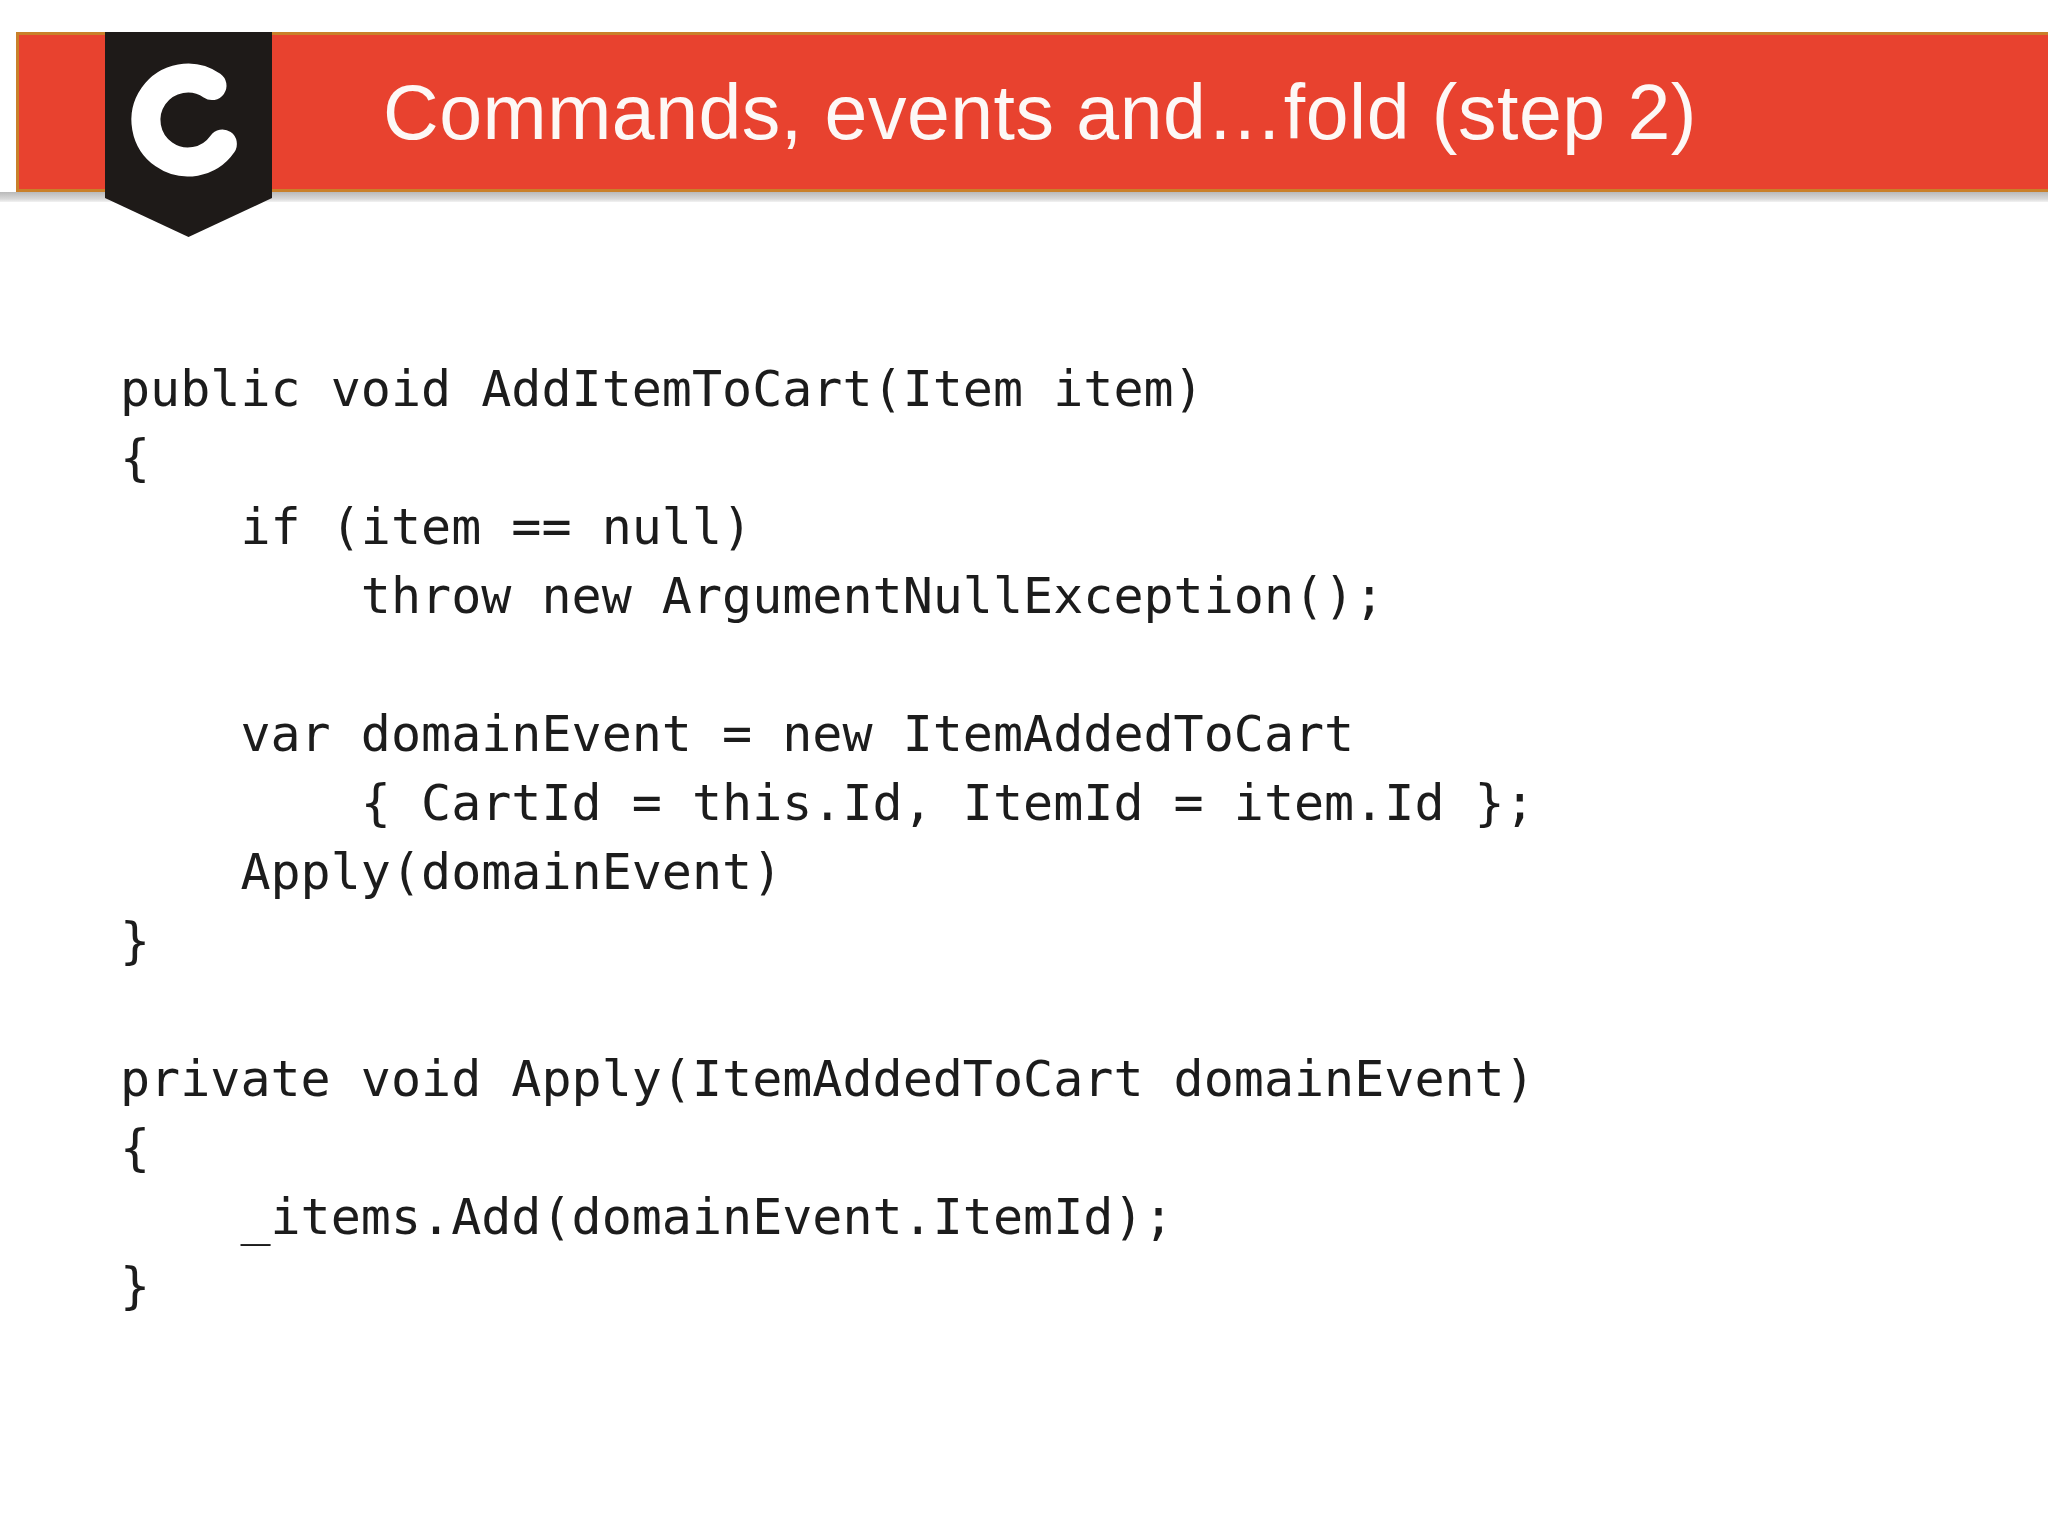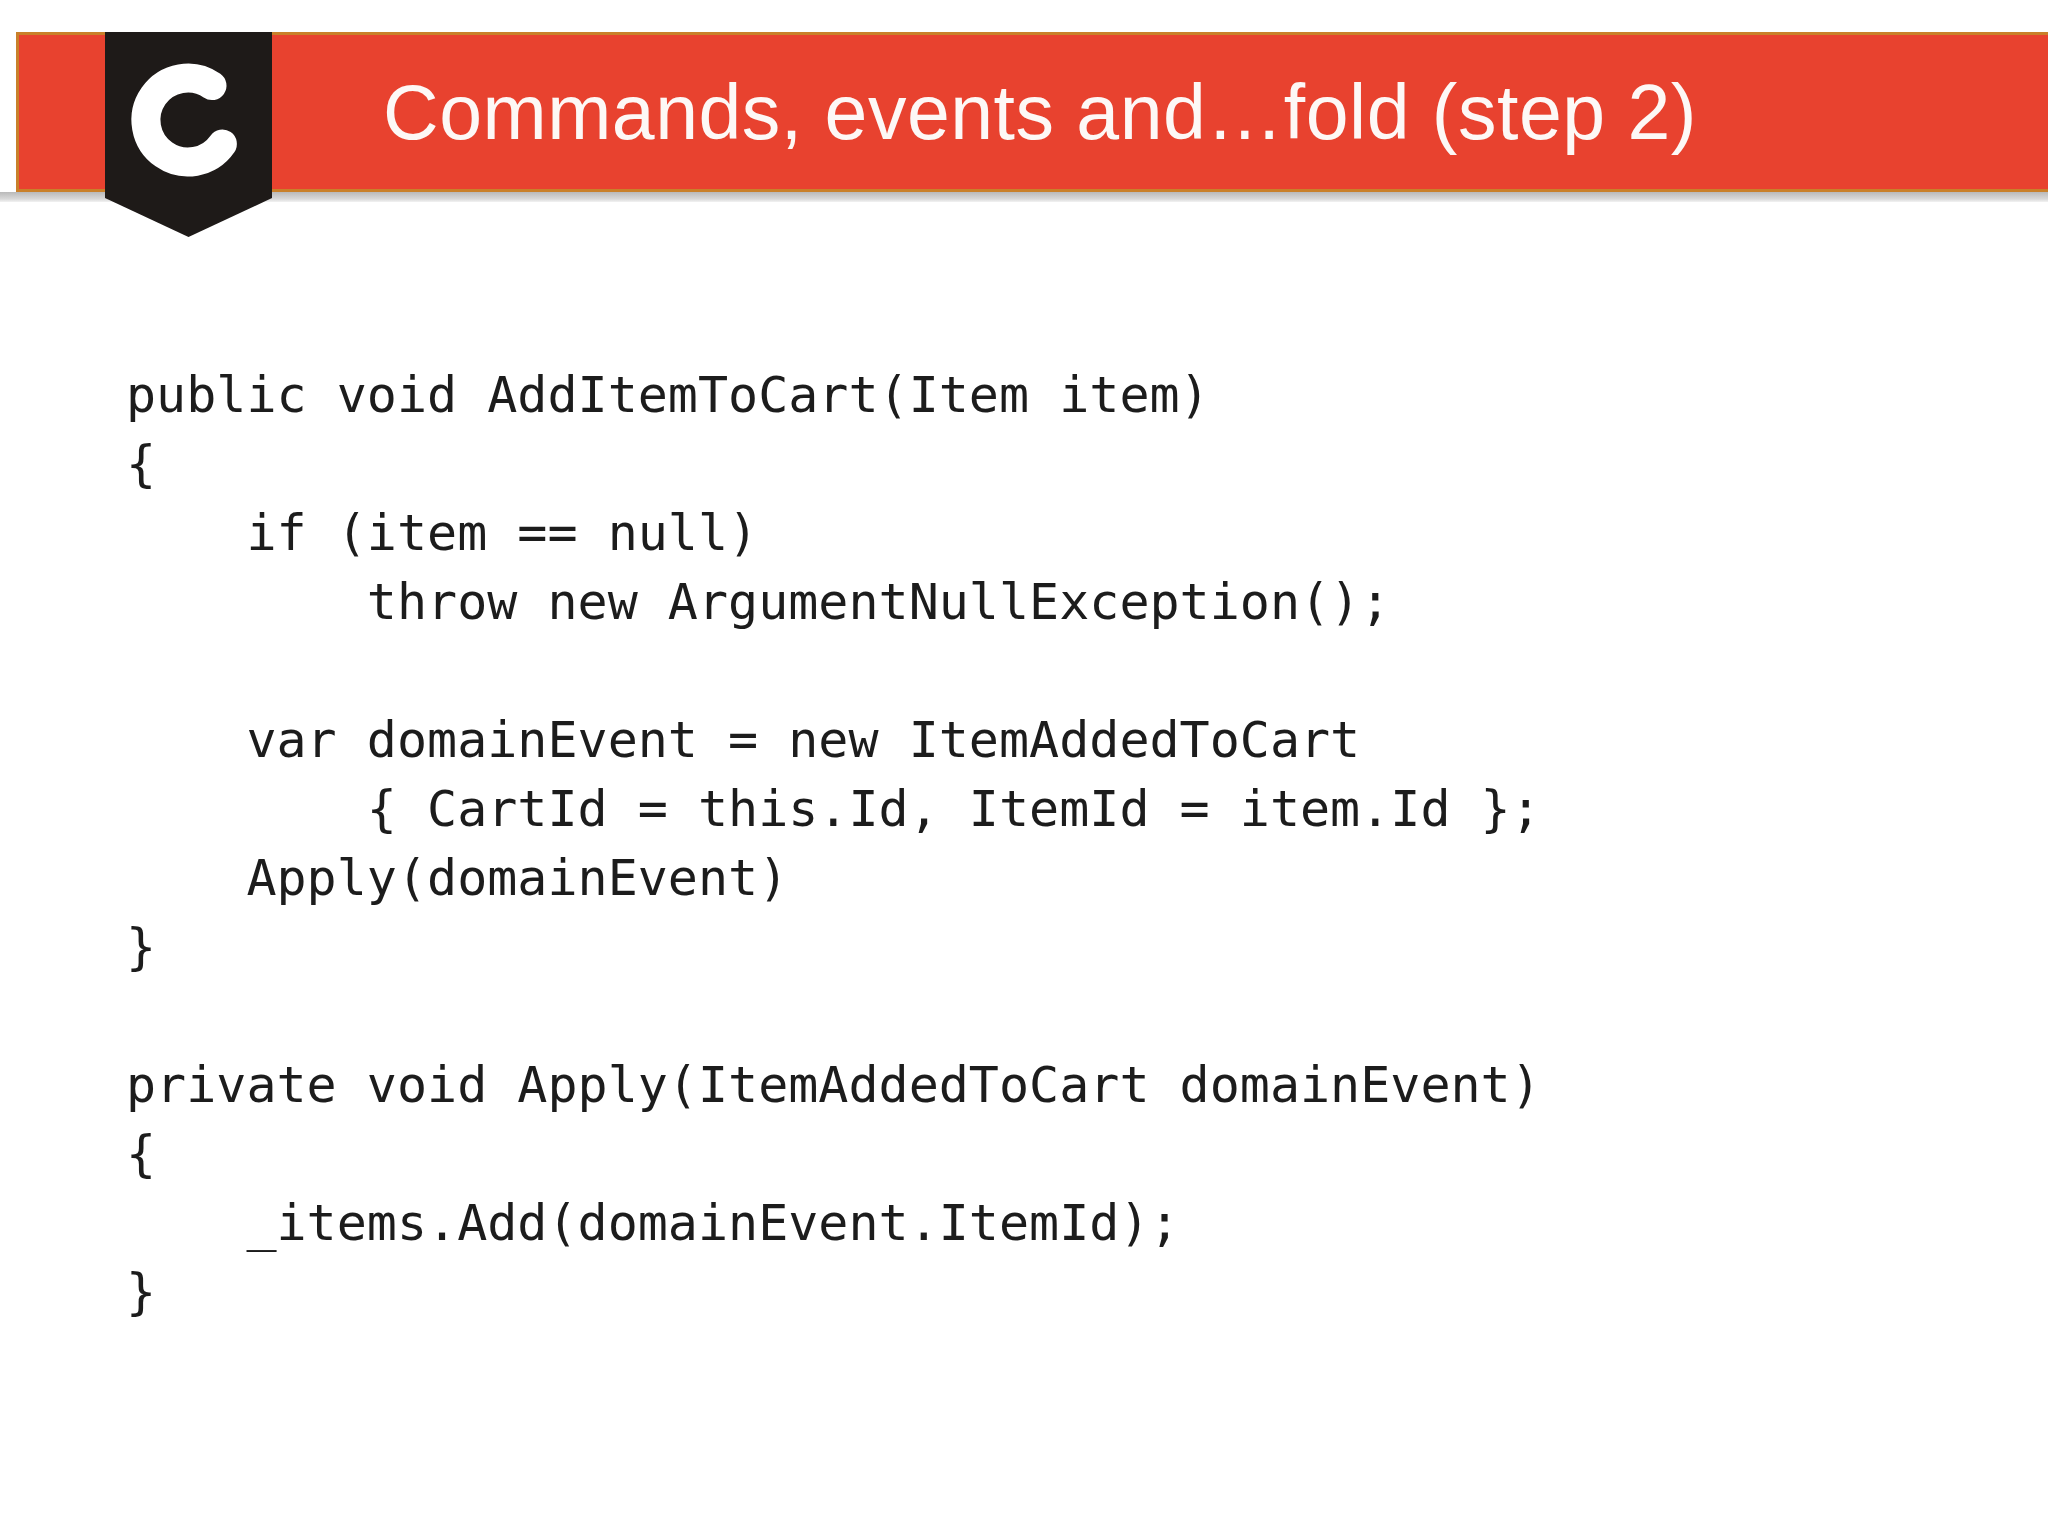--- a/index.html
+++ b/index.html
@@ -56,21 +56,21 @@
   }
   .logo-badge svg {
     position: absolute;
     top: 0;
     left: 0;
   }
   .code-block {
     position: absolute;
     top: 353px;
     left: 118px;
-    margin: 8px;
+    margin: 2px;
     font-family: "DejaVu Sans Mono", "Liberation Mono", monospace;
     font-size: 50px;
     line-height: 69px;
     color: var(--code_black, #1c1c1c);
     white-space: pre;
   }
 </style>
 </head>
 <body>
 

